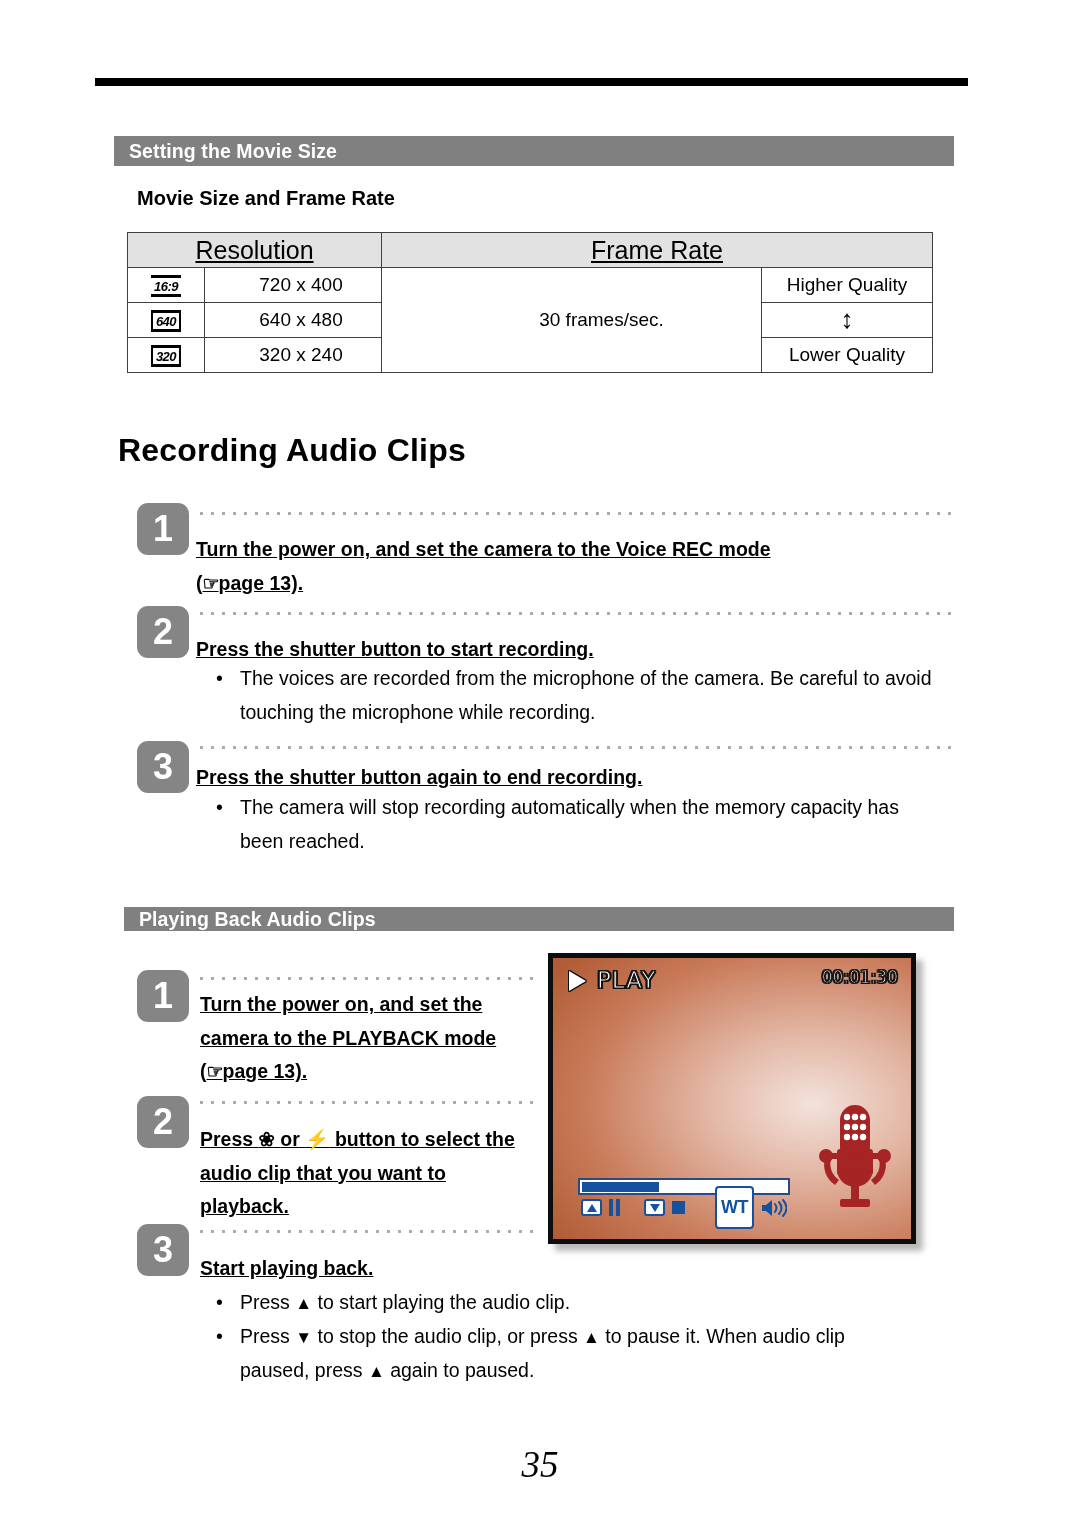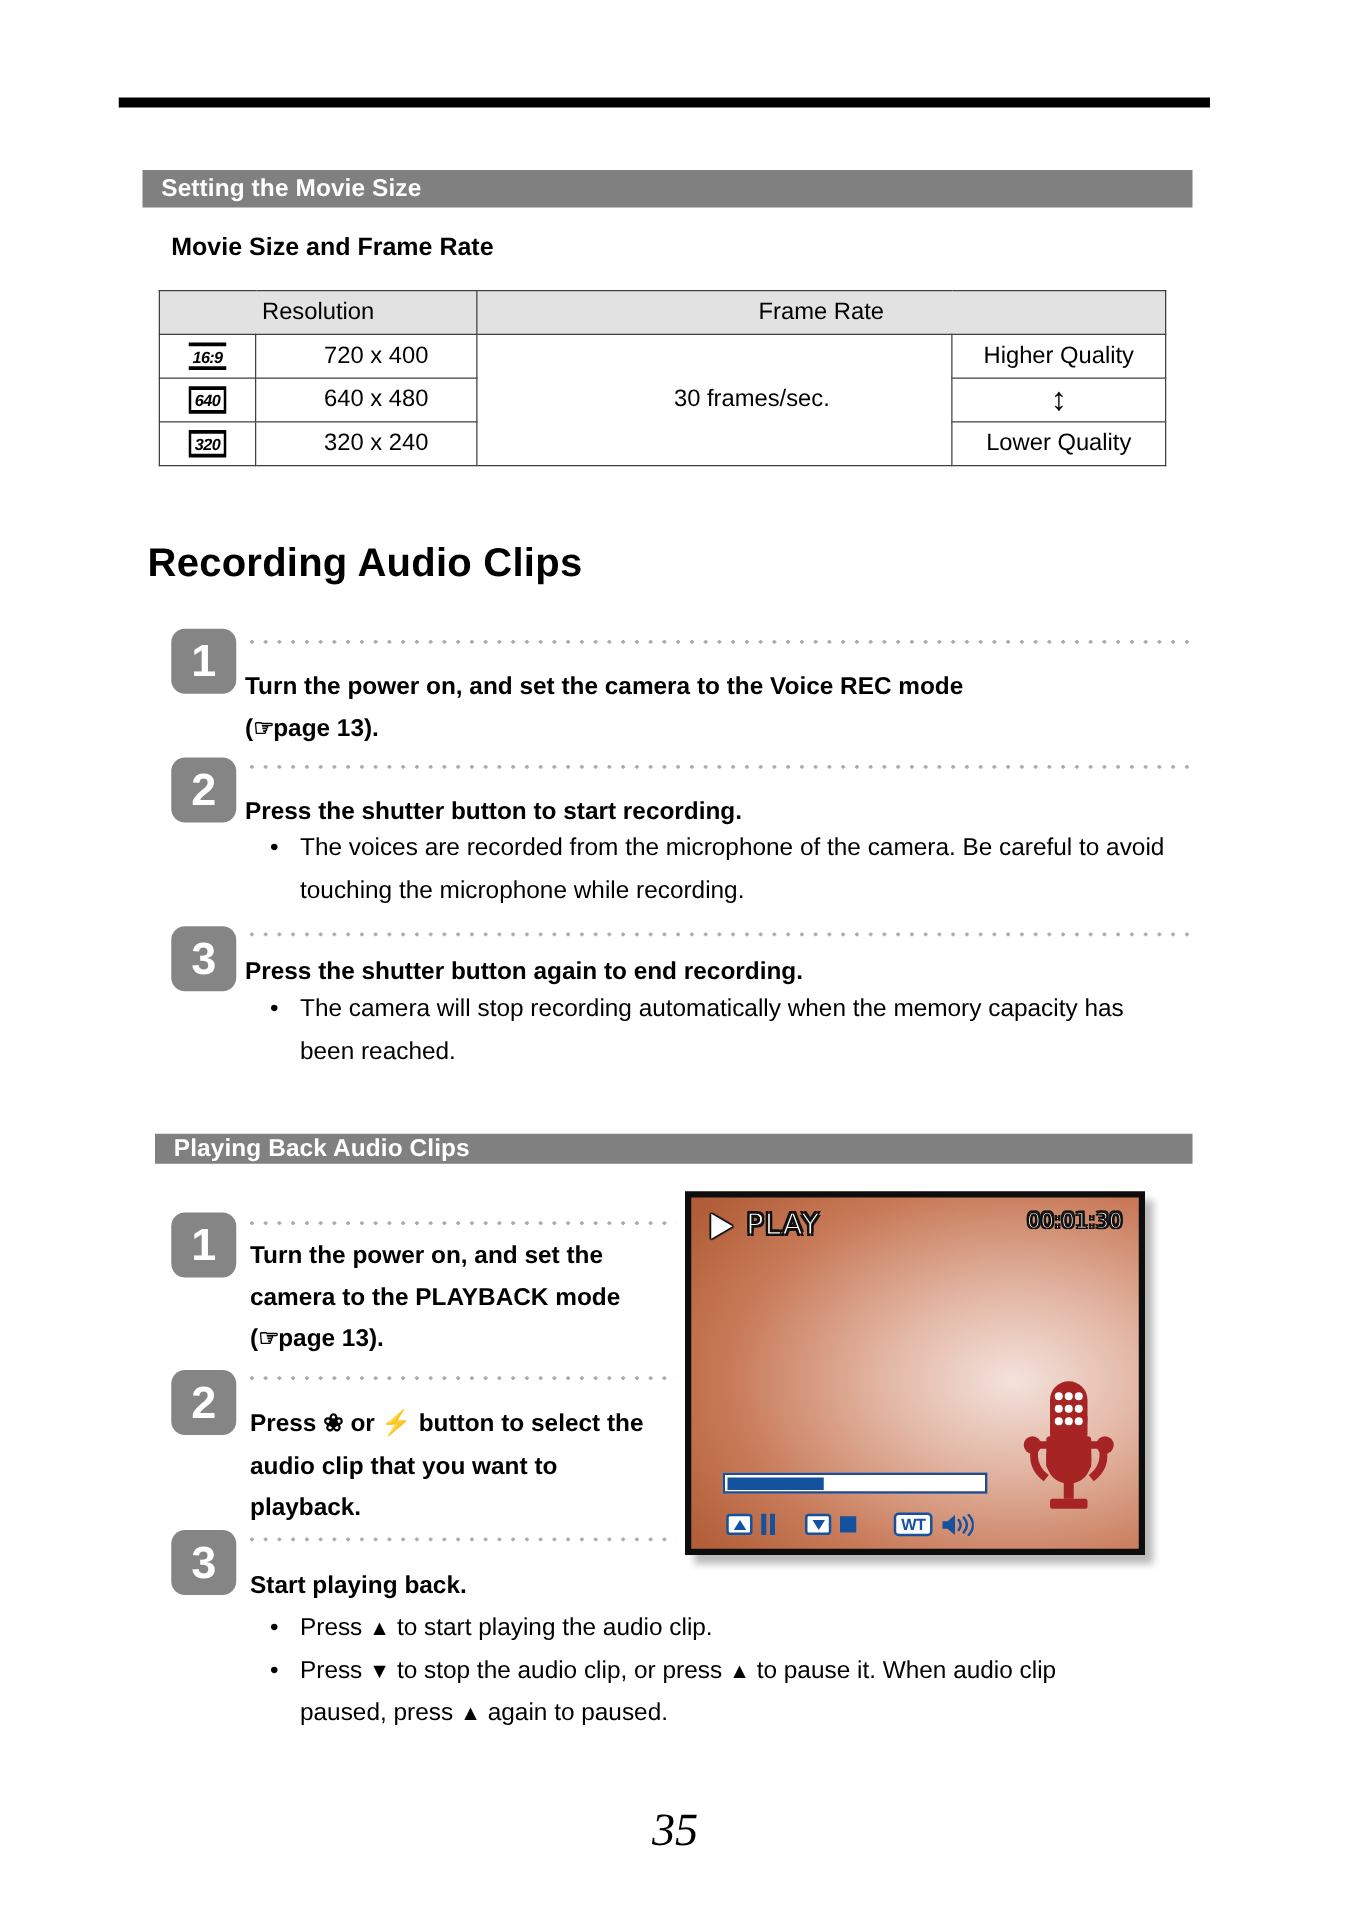--- a/index.html
+++ b/index.html
@@ -69,21 +69,22 @@
   .spec-table td, .spec-table th {
     border: 1.6px solid #404040;
     padding: 0;
     font-weight: normal;
     text-align: center;
     vertical-align: middle;
   }
   .spec-table .hdr {
     background: #e2e2e2;
     height: 34px;
-    font-size: 19px;
+    font-size: 25px;
+    text-decoration: underline;
   }
   .spec-table .rowcell { height: 34px; }
   .res-icon-cell { width: 76px; }
   .res-text-cell { width: 160px; text-align: left; padding-left: 16px !important; }
   .fps-cell { text-align: left; padding-left: 60px !important; }
   .qual-cell { width: 170px; height: 34px; }
 
   .res-badge {
     display: inline-block;
     font-weight: bold;
@@ -145,20 +146,21 @@
     height: 3px;
     background-image: radial-gradient(circle, #aaaaaa 0 1.4px, transparent 1.6px);
     background-size: 11px 3px;
     background-repeat: repeat-x;
   }
   .step-text {
     position: absolute;
     font-size: 19.5px;
     font-weight: bold;
     line-height: 1.72;
+    text-decoration: underline;
   }
   .bullet-text {
     position: absolute;
     font-size: 19.5px;
     line-height: 1.72;
   }
   .bullet-text .bdot {
     position: absolute;
     left: -24px;
     top: 0;
@@ -255,21 +257,21 @@
     box-sizing: border-box;
   }
   .ctl-tri-up { width:0;height:0;border-left:5px solid transparent;border-right:5px solid transparent;border-bottom:8px solid #14529f; }
   .ctl-tri-dn { width:0;height:0;border-left:5px solid transparent;border-right:5px solid transparent;border-top:8px solid #14529f; }
   .ctl-pause { display:flex; gap:3px; }
   .ctl-pause i { display:block; width:4px; height:17px; background:#14529f; }
   .ctl-stop { width:13px; height:13px; background:#14529f; }
   .ctl-wt {
     border: 2px solid #14529f; background:#fff; border-radius:4px;
     color:#14529f; font-family:"Liberation Sans",sans-serif; font-weight:bold;
-    font-size:13px; padding:0 4px; line-height:15px; letter-spacing:-0.5px;
+    font-size:18px; padding:12px 4px; line-height:15px; letter-spacing:-0.5px;
   }
   .ctl-gap-a { width: 10px; }
   .ctl-gap-b { width: 16px; }
   .spk { display:flex; align-items:center; }
 
   
   .page-no {
     position: absolute;
     left: 0; right: 0;
     top: 1443px;

